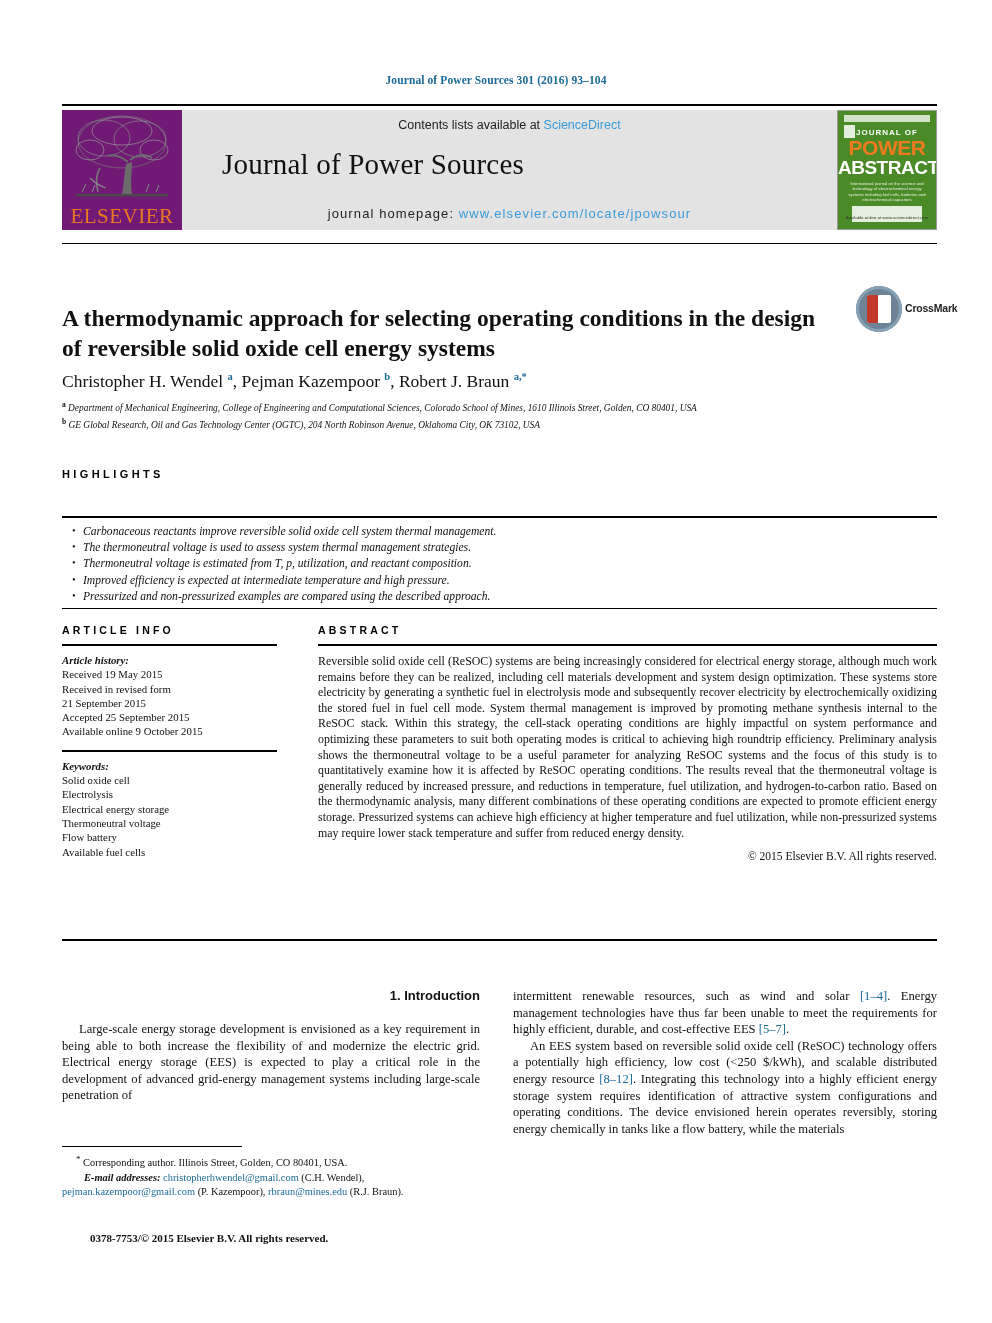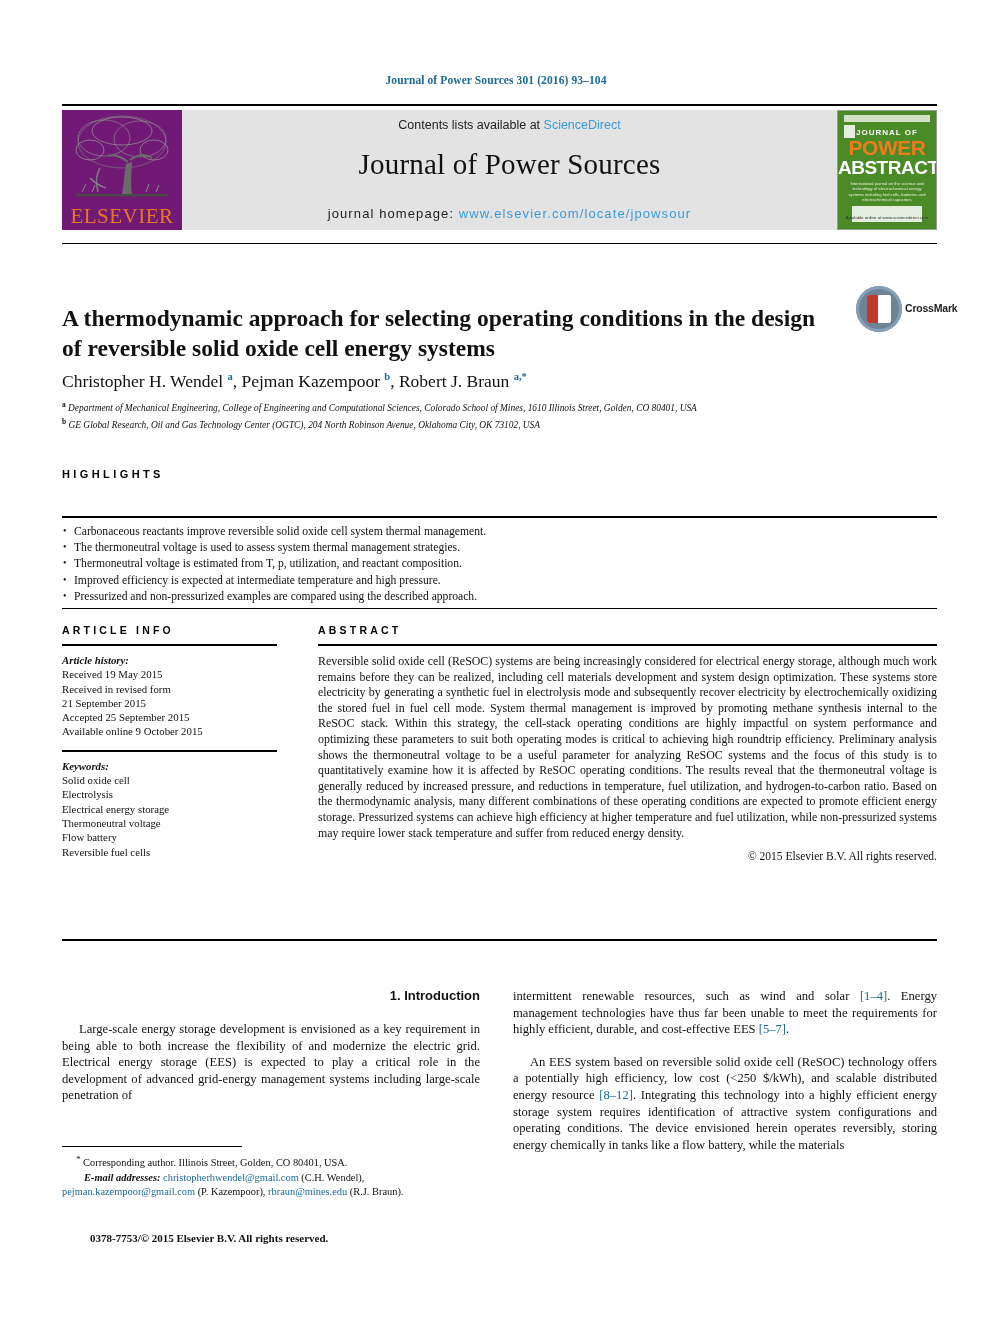--- a/index.html
+++ b/index.html
@@ -88,25 +88,26 @@
     font-family: "Liberation Sans", sans-serif;
     font-size: 12.5px;
     color: #222;
   }
   .contents-line .sd {
     color: #3a9ad9;
   }
   .journal-name {
     position: absolute;
     top: 38px; left: 0; width: 100%;
-    text-align: center;
+    text-align: left;
     font-family: "Liberation Serif", serif;
     font-size: 29px;
     color: #111;
     letter-spacing: .2px;
+    padding-left: 40px;
   }
   .homepage-line {
     position: absolute;
     bottom: 9px; left: 0; width: 100%;
     text-align: center;
     font-family: "Liberation Sans", sans-serif;
     font-size: 13px;
     letter-spacing: 1.1px;
     color: #222;
   }
@@ -279,26 +280,27 @@
     color: #000;
   }
   .hl-rule {
     position: absolute;
     left: 62px; top: 516px;
     width: 875px;
     border-top: 2px solid #000;
   }
   .highlights {
     position: absolute;
-    left: 63px; top: 524px;
+    left: 72px; top: 524px;
     width: 875px;
     font-family: "Liberation Serif", serif;
     font-size: 11.6px;
     line-height: 16.2px;
     color: #111;
+    font-style: italic;
   }
   .highlights li {
     list-style: none;
     position: relative;
     padding-left: 11px;
   }
   .highlights ul { margin: 0; padding: 0; }
   .highlights li::before {
     content: "\2022";
     position: absolute;
@@ -393,21 +395,21 @@
   }
   .para {
     font-family: "Liberation Serif", serif;
     font-size: 12.6px;
     line-height: 16.6px;
     text-align: justify;
     color: #111;
     text-indent: 17px;
     margin: 0;
   }
-  .para + .para { margin-top: 16px; }
+  .para + .para { margin-top: 0; }
   .ref { color: #1b6a96; }
 
   
   .fn-rule {
     position: absolute;
     left: 62px; top: 1146px;
     width: 180px;
     border-top: 1px solid #000;
   }
   .footnote {
@@ -557,21 +559,21 @@
       <div>Available online 9 October 2015</div>
     </div>
     <div class="kw-rule"></div>
     <div class="info-block">
       <div class="lead">Keywords:</div>
       <div>Solid oxide cell</div>
       <div>Electrolysis</div>
       <div>Electrical energy storage</div>
       <div>Thermoneutral voltage</div>
       <div>Flow battery</div>
-      <div>Reversible fuel cells</div>
+      <div>Available fuel cells</div>
     </div>
   </div>
 
   <div class="abs-col">
     <div class="sec-heading">ABSTRACT</div>
     <div class="sec-rule"></div>
     <div class="abstract-text">Reversible solid oxide cell (ReSOC) systems are being increasingly considered for electrical energy storage, although much work remains before they can be realized, including cell materials development and system design optimization. These systems store electricity by generating a synthetic fuel in electrolysis mode and subsequently recover electricity by electrochemically oxidizing the stored fuel in fuel cell mode. System thermal management is improved by promoting methane synthesis internal to the ReSOC stack. Within this strategy, the cell-stack operating conditions are highly impactful on system performance and optimizing these parameters to suit both operating modes is critical to achieving high roundtrip efficiency. Preliminary analysis shows the thermoneutral voltage to be a useful parameter for analyzing ReSOC systems and the focus of this study is to quantitatively examine how it is affected by ReSOC operating conditions. The results reveal that the thermoneutral voltage is generally reduced by increased pressure, and reductions in temperature, fuel utilization, and hydrogen-to-carbon ratio. Based on the thermodynamic analysis, many different combinations of these operating conditions are expected to promote efficient energy storage. Pressurized systems can achieve high efficiency at higher temperature and fuel utilization, while non-pressurized systems may require lower stack temperature and suffer from reduced energy density.</div>
     <div class="copyright">© 2015 Elsevier B.V. All rights reserved.</div>
   </div>
 

